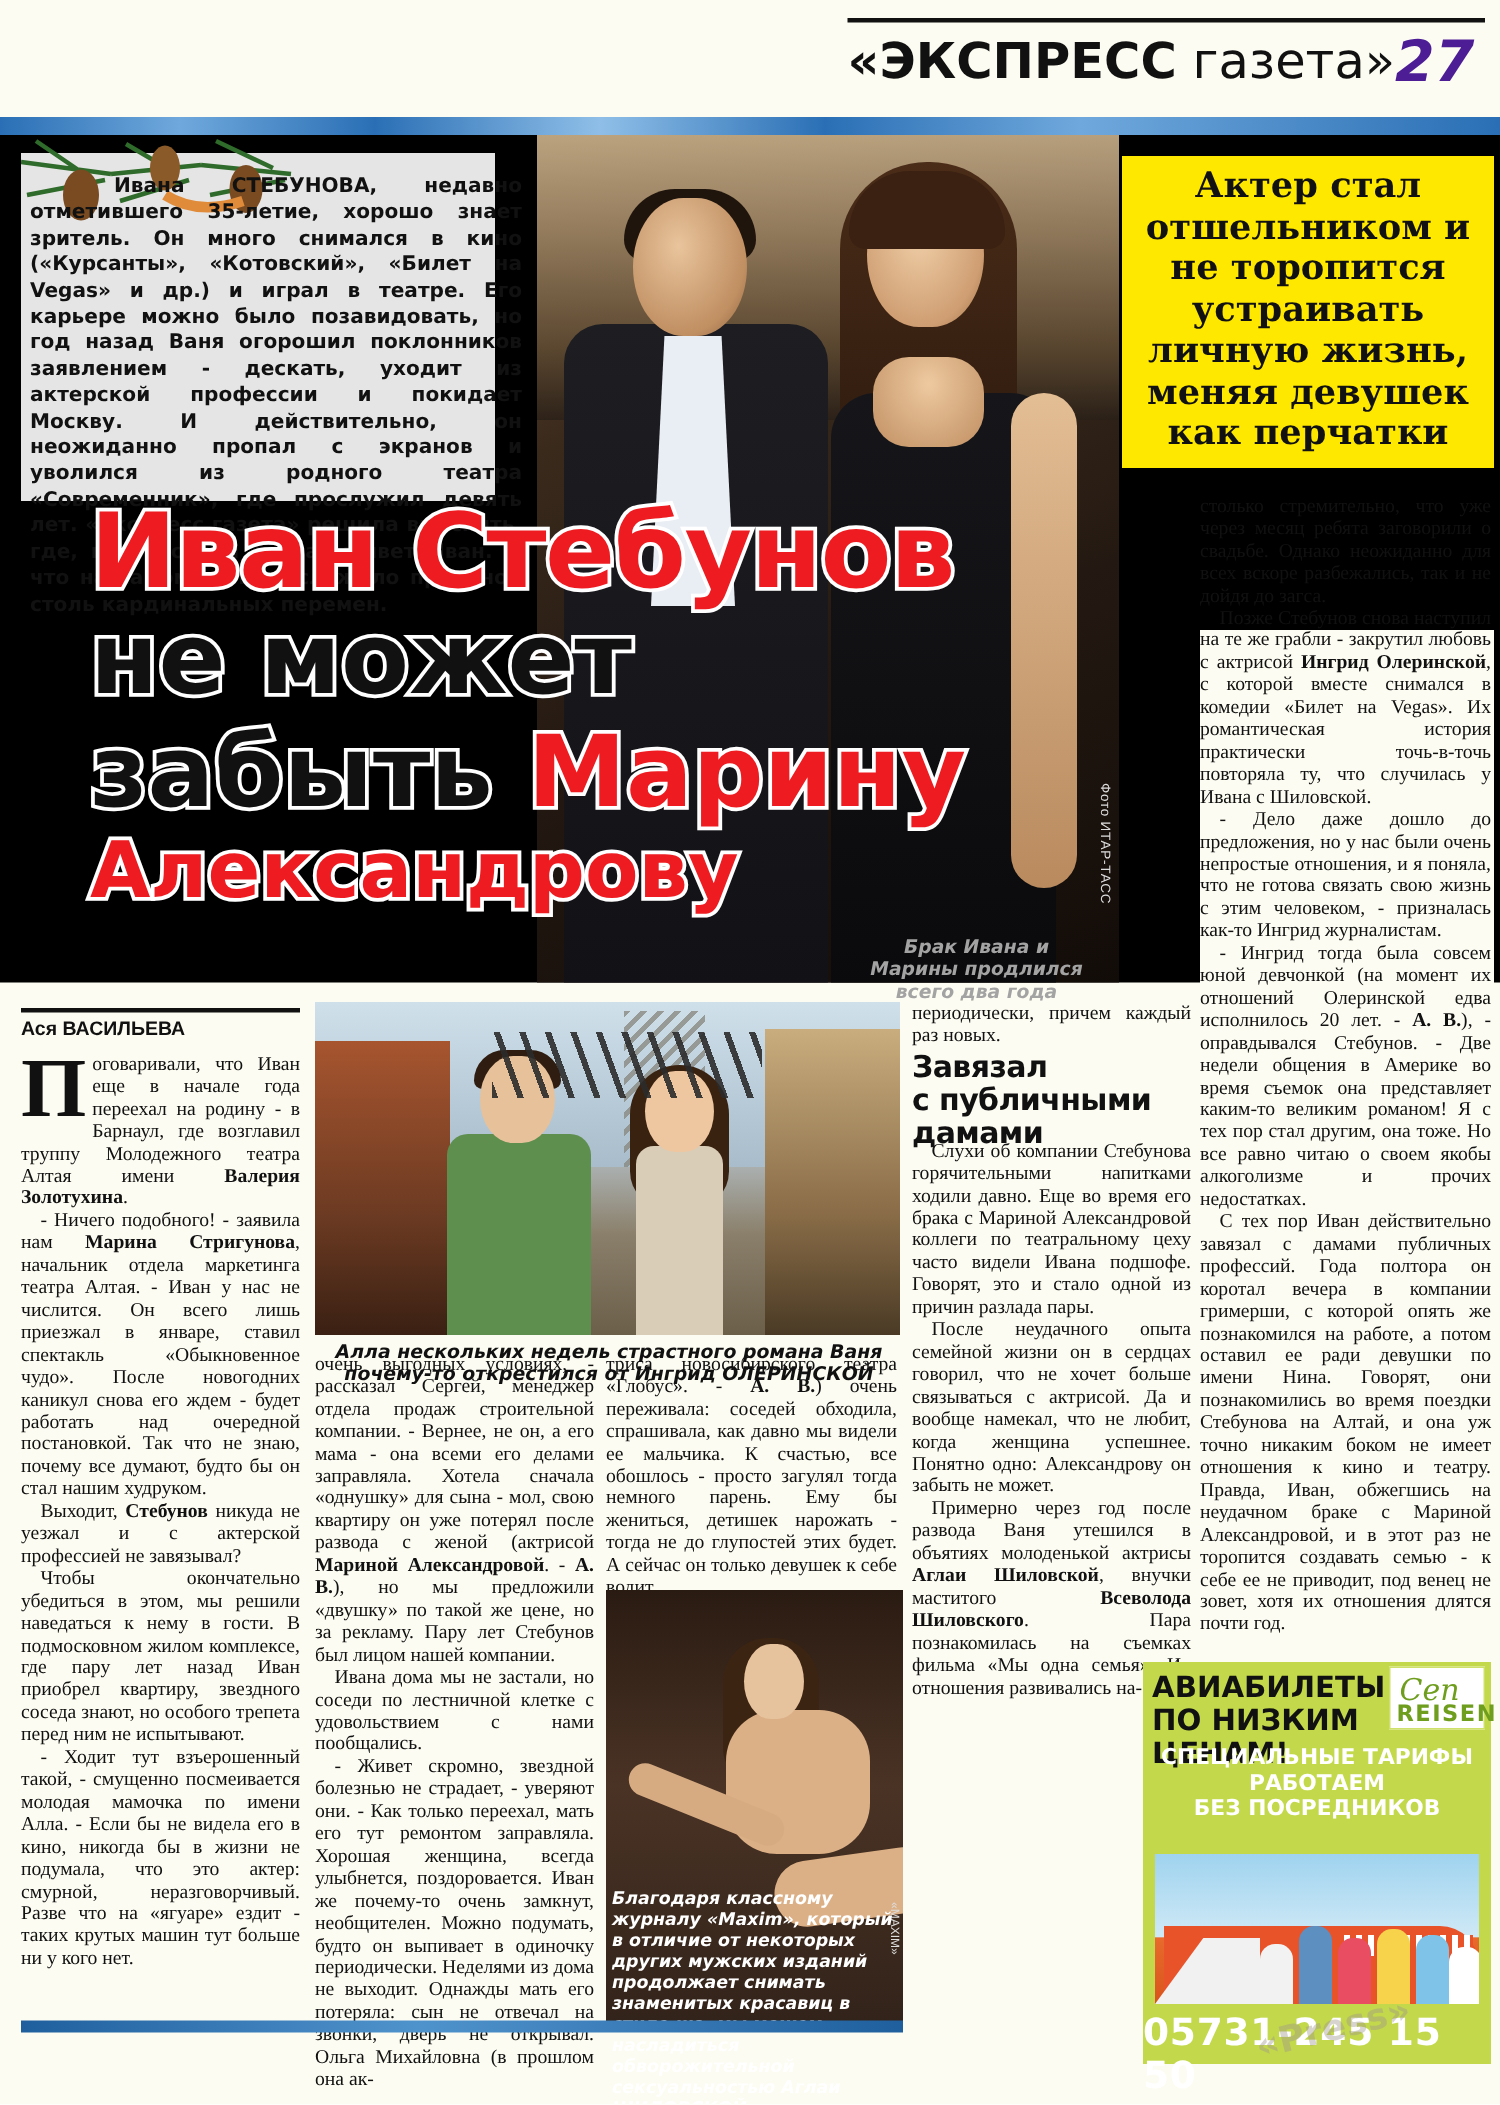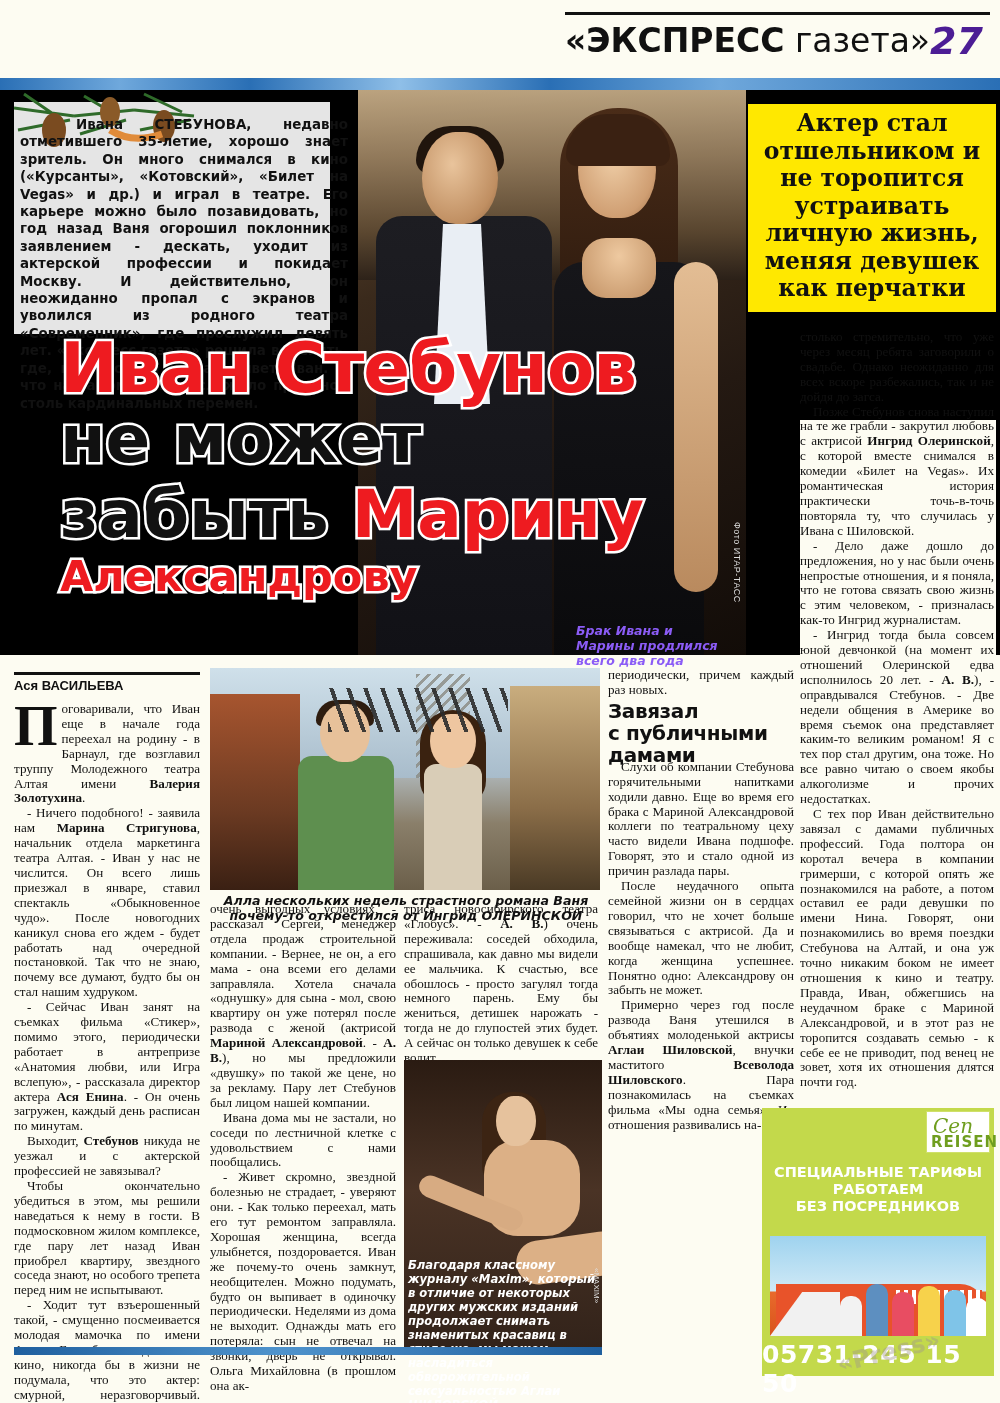--- a/index.html
+++ b/index.html
@@ -58,24 +58,24 @@
   .intro-text{position:absolute;left:6px;top:14px;width:328px;font-family:"DejaVu Sans",sans-serif;
      font-weight:bold;font-size:13.4px;line-height:17.4px;color:#111;text-align:justify;text-indent:56px;}
 
   .headline{position:absolute;left:14px;top:238px;width:570px;height:320px;margin-left:46px;}
   .hl-line{font-family:"DejaVu Sans",sans-serif;font-weight:bold;white-space:nowrap;
      -webkit-text-stroke:5px #fff;paint-order:stroke fill;}
   .hl1{position:absolute;left:0;top:0;font-size:69px;color:#ee1b20;letter-spacing:-1px;}
   .hl2{position:absolute;left:0;top:73px;font-size:66px;color:#111;}
   .hl3{position:absolute;left:0;top:148px;font-size:66px;color:#111;}
   .hl3 em{font-style:normal;color:#ee1b20;}
-  .hl4{position:absolute;left:0;top:223px;font-size:43px;color:#ee1b20;}
+  .hl4{position:absolute;left:0;top:223px;font-size:52px;color:#ee1b20;}
 
   .hero-caption{position:absolute;left:576px;top:533px;width:150px;
-     font-family:"DejaVu Sans",sans-serif;font-weight:bold;font-style:italic;font-size:12.5px;line-height:15px;color:#8b5cf6;}
+     font-family:"DejaVu Sans",sans-serif;font-weight:bold;font-style:italic;font-size:12.5px;line-height:15px;color:#a3a3a3;text-align:center;}
 
   
   .callout{position:absolute;left:748px;top:14px;width:248px;height:208px;background:#ffe800;}
   .callout p{margin:0;padding:6px 6px 0 6px;text-align:center;font-family:"DejaVu Serif",serif;
      font-weight:bold;font-size:23.5px;line-height:27.5px;color:#111;}
 
   
   .col-r-top{position:absolute;left:800px;top:330px;width:196px;height:326px;background:#fdfcf2;}
 
   
@@ -233,21 +233,20 @@
 
   <div class="byline">
     <div class="rule"></div>
     <div class="name">Ася ВАСИЛЬЕВА</div>
   </div>
 
   <div class="col" id="col1" style="left:14px;top:702px;width:186px;height:648px;">
       <span class="dropcap">П</span>
       <p class="noind">оговаривали, что Иван еще в начале года переехал на родину - в Барнаул, где возглавил труппу Молодежного театра Алтая имени <b>Валерия Золотухина</b>.</p>
       <p>- Ничего подобного! - заявила нам <b>Марина Стригунова</b>, начальник отдела маркетинга театра Алтая. - Иван у нас не числится. Он всего лишь приезжал в январе, ставил спектакль «Обыкновенное чудо». После новогодних каникул снова его ждем - будет работать над очередной постановкой. Так что не знаю, почему все думают, будто бы он стал нашим худруком.</p>
-      <p>- Сейчас Иван занят на съемках фильма «Стикер», помимо этого, периодически работает в антрепризе «Анатомия любви, или Игра вслепую», - рассказала директор актера <b>Ася Енина</b>. - Он очень загружен, каждый день расписан по минутам.</p>
       <p>Выходит, <b>Стебунов</b> никуда не уезжал и с актерской профессией не завязывал?</p>
       <p>Чтобы окончательно убедиться в этом, мы решили наведаться к нему в гости. В подмосковном жилом комплексе, где пару лет назад Иван приобрел квартиру, звездного соседа знают, но особого трепета перед ним не испытывают.</p>
       <p>- Ходит тут взъерошенный такой, - смущенно посмеивается молодая мамочка по имени Алла. - Если бы не видела его в кино, никогда бы в жизни не подумала, что это актер: смурной, неразговорчивый. Разве что на «ягуаре» ездит - таких крутых машин тут больше ни у кого нет.</p>
     </div>
   <div class="col" id="col2" style="left:210px;top:902px;width:186px;height:448px;">
       <p class="noind">очень выгодных условиях, - рассказал Сергей, менеджер отдела продаж строительной компании. - Вернее, не он, а его мама - она всеми его делами заправляла. Хотела сначала «однушку» для сына - мол, свою квартиру он уже потерял после развода с женой (актрисой <b>Мариной Александровой</b>. - <b>А. В.</b>), но мы предложили «двушку» по такой же цене, но за рекламу. Пару лет Стебунов был лицом нашей компании.</p>
       <p>Ивана дома мы не застали, но соседи по лестничной клетке с удовольствием с нами пообщались.</p>
       <p>- Живет скромно, звездной болезнью не страдает, - уверяют они. - Как только переехал, мать его тут ремонтом заправляла. Хорошая женщина, всегда улыбнется, поздоровается. Иван же почему-то очень замкнут, необщителен. Можно подумать, будто он выпивает в одиночку периодически. Неделями из дома не выходит. Однажды мать его потеряла: сын не отвечал на звонки, дверь не открывал. Ольга Михайловна (в прошлом она ак-</p>
     </div>
   <div class="col" id="col3" style="left:404px;top:902px;width:194px;height:150px;">
@@ -299,20 +298,24 @@
   <div class="cap3">Благодаря классному журналу «Maxim», который в отличие от некоторых других мужских изданий продолжает снимать знаменитых красавиц в стиле ню, мы можем насладиться обворожительной сексуальностью Аглаи ШИЛОВСКОЙ</div>
   <div class="p3-credit">«MAXIM»</div>
 
   <div class="subhead">
       <div>Завязал</div>
       <div>с публичными дамами</div>
     </div>
 
   <div class="advert">
     <div class="ad-inner">
+      <div class="ad-head">
+          <div>АВИАБИЛЕТЫ</div>
+          <div>ПО НИЗКИМ ЦЕНАМ!</div>
+        </div>
       <div class="ad-logo">
         <div class="mark">Cen</div>
         <div class="rs">REISEN</div>
       </div>
       <div class="ad-sub">
         <div>СПЕЦИАЛЬНЫЕ ТАРИФЫ</div>
         <div>РАБОТАЕМ</div>
         <div>БЕЗ ПОСРЕДНИКОВ</div>
       </div>
       <div class="ad-photo">

